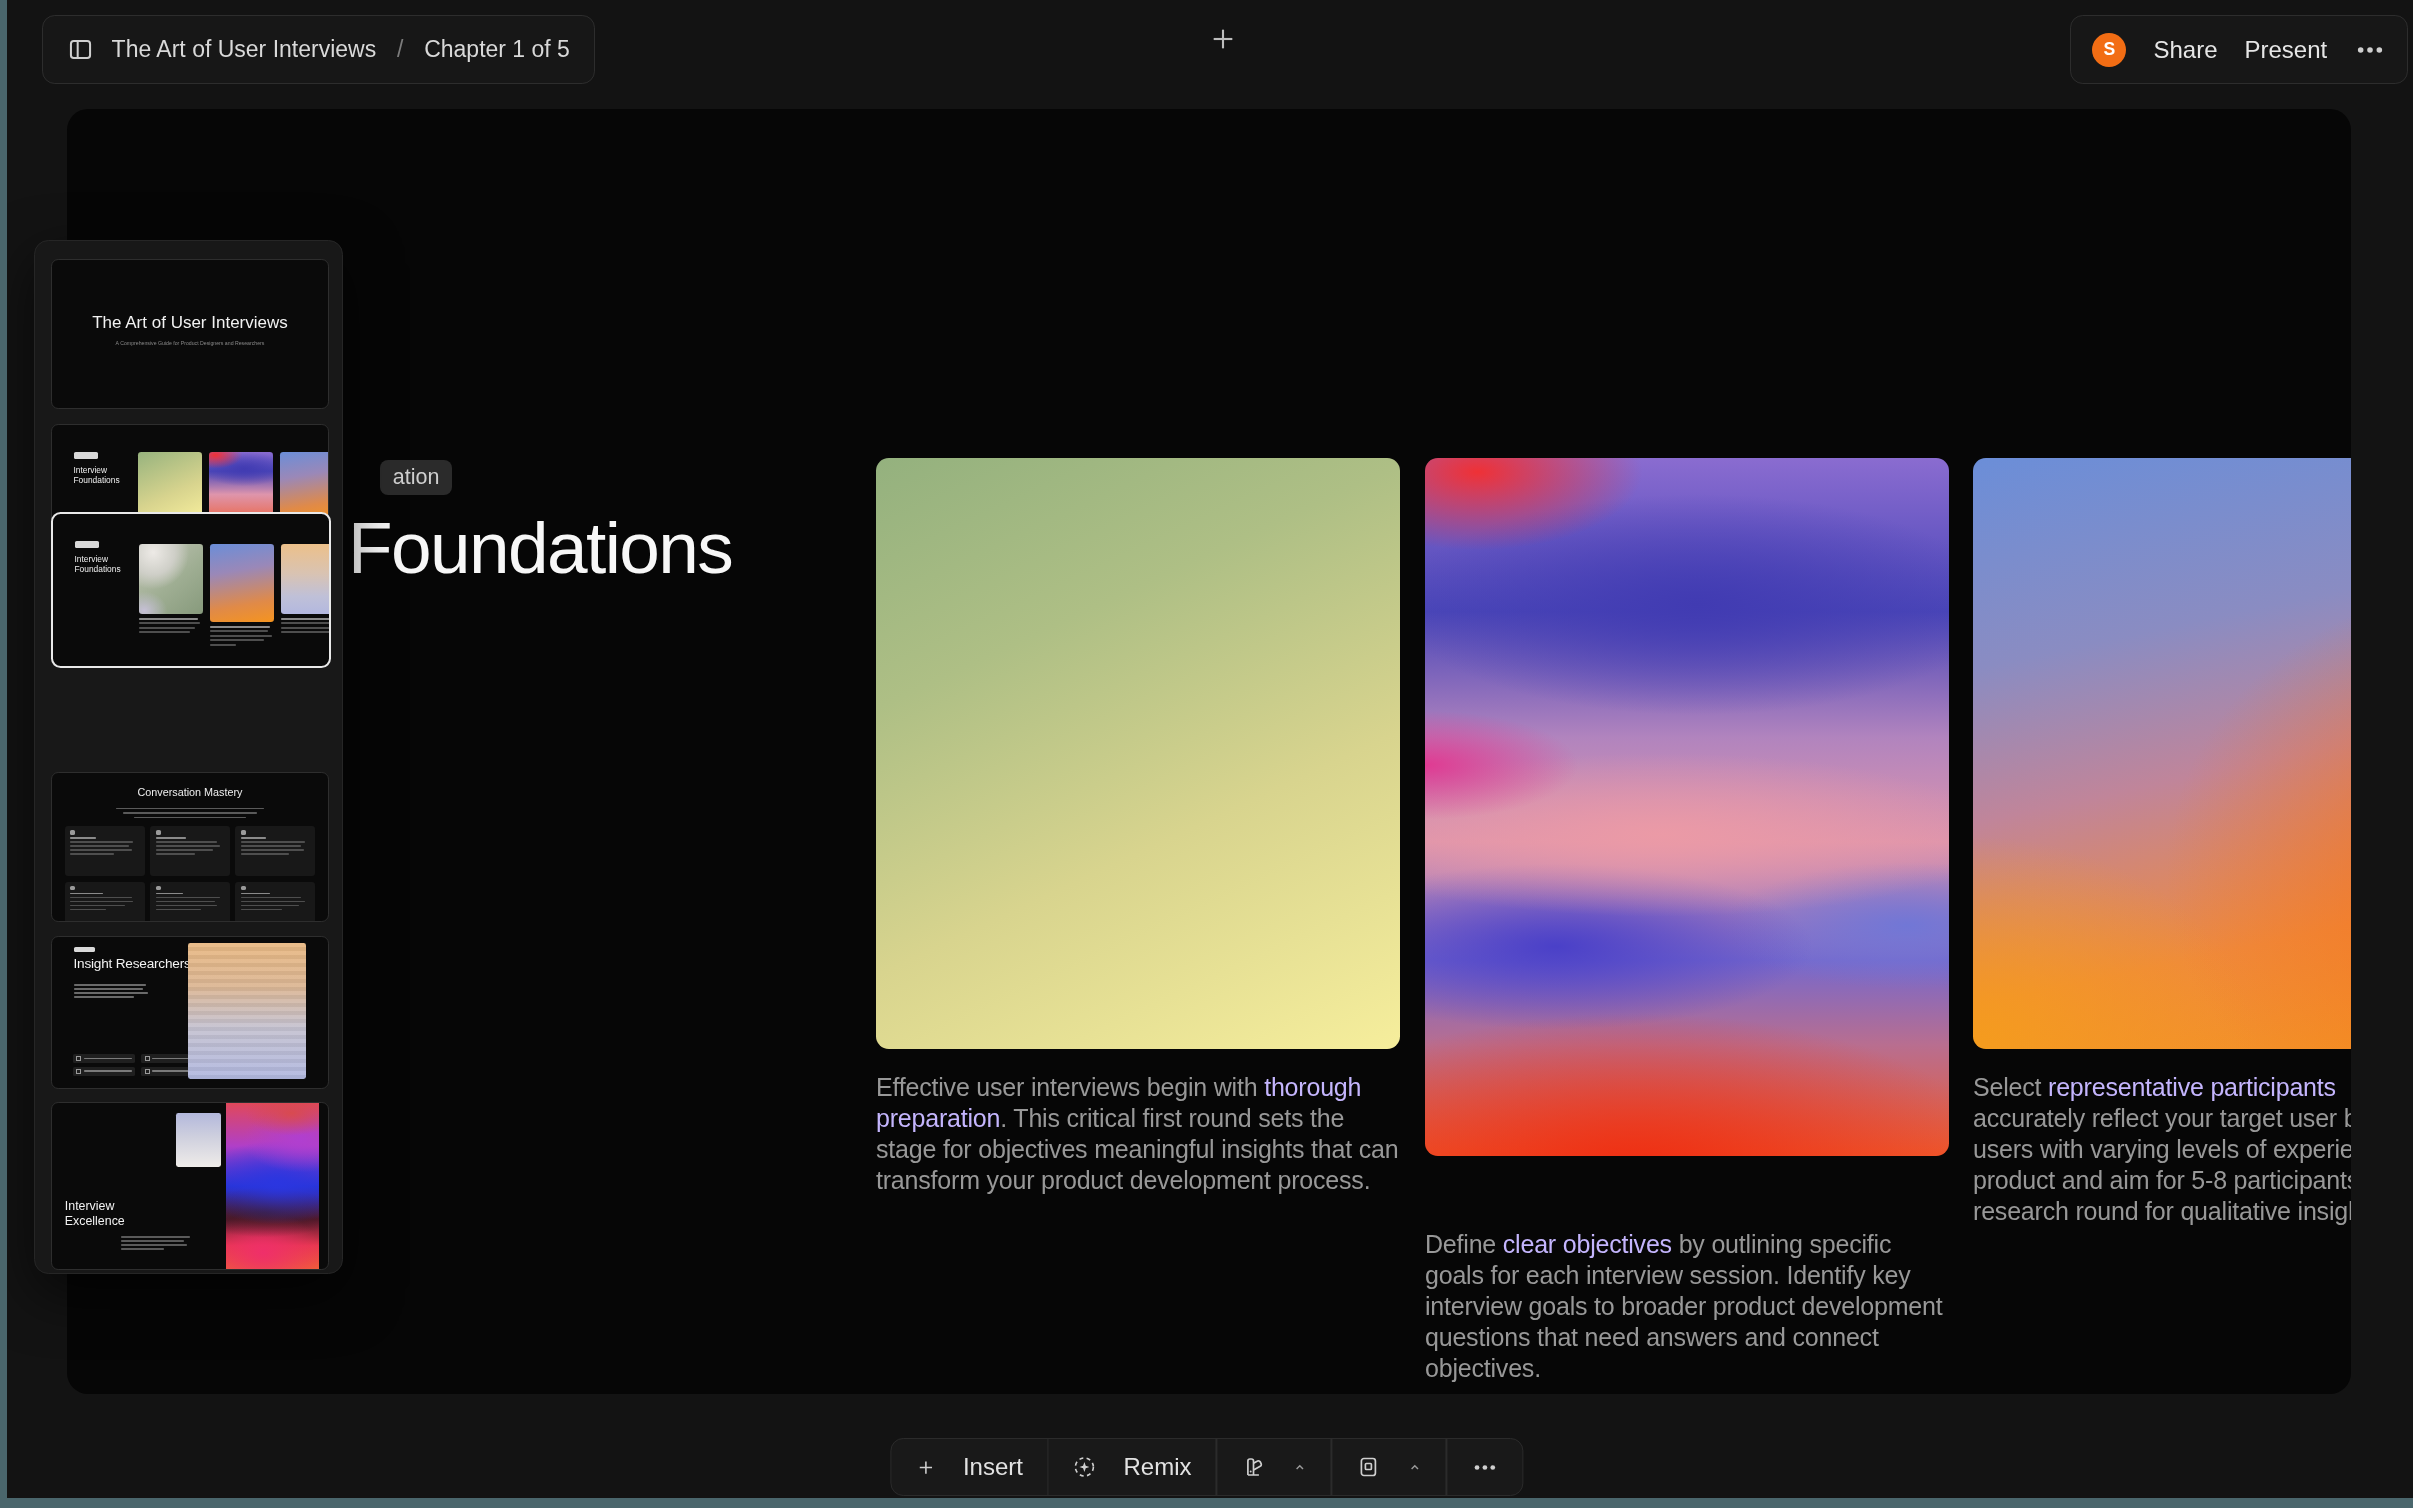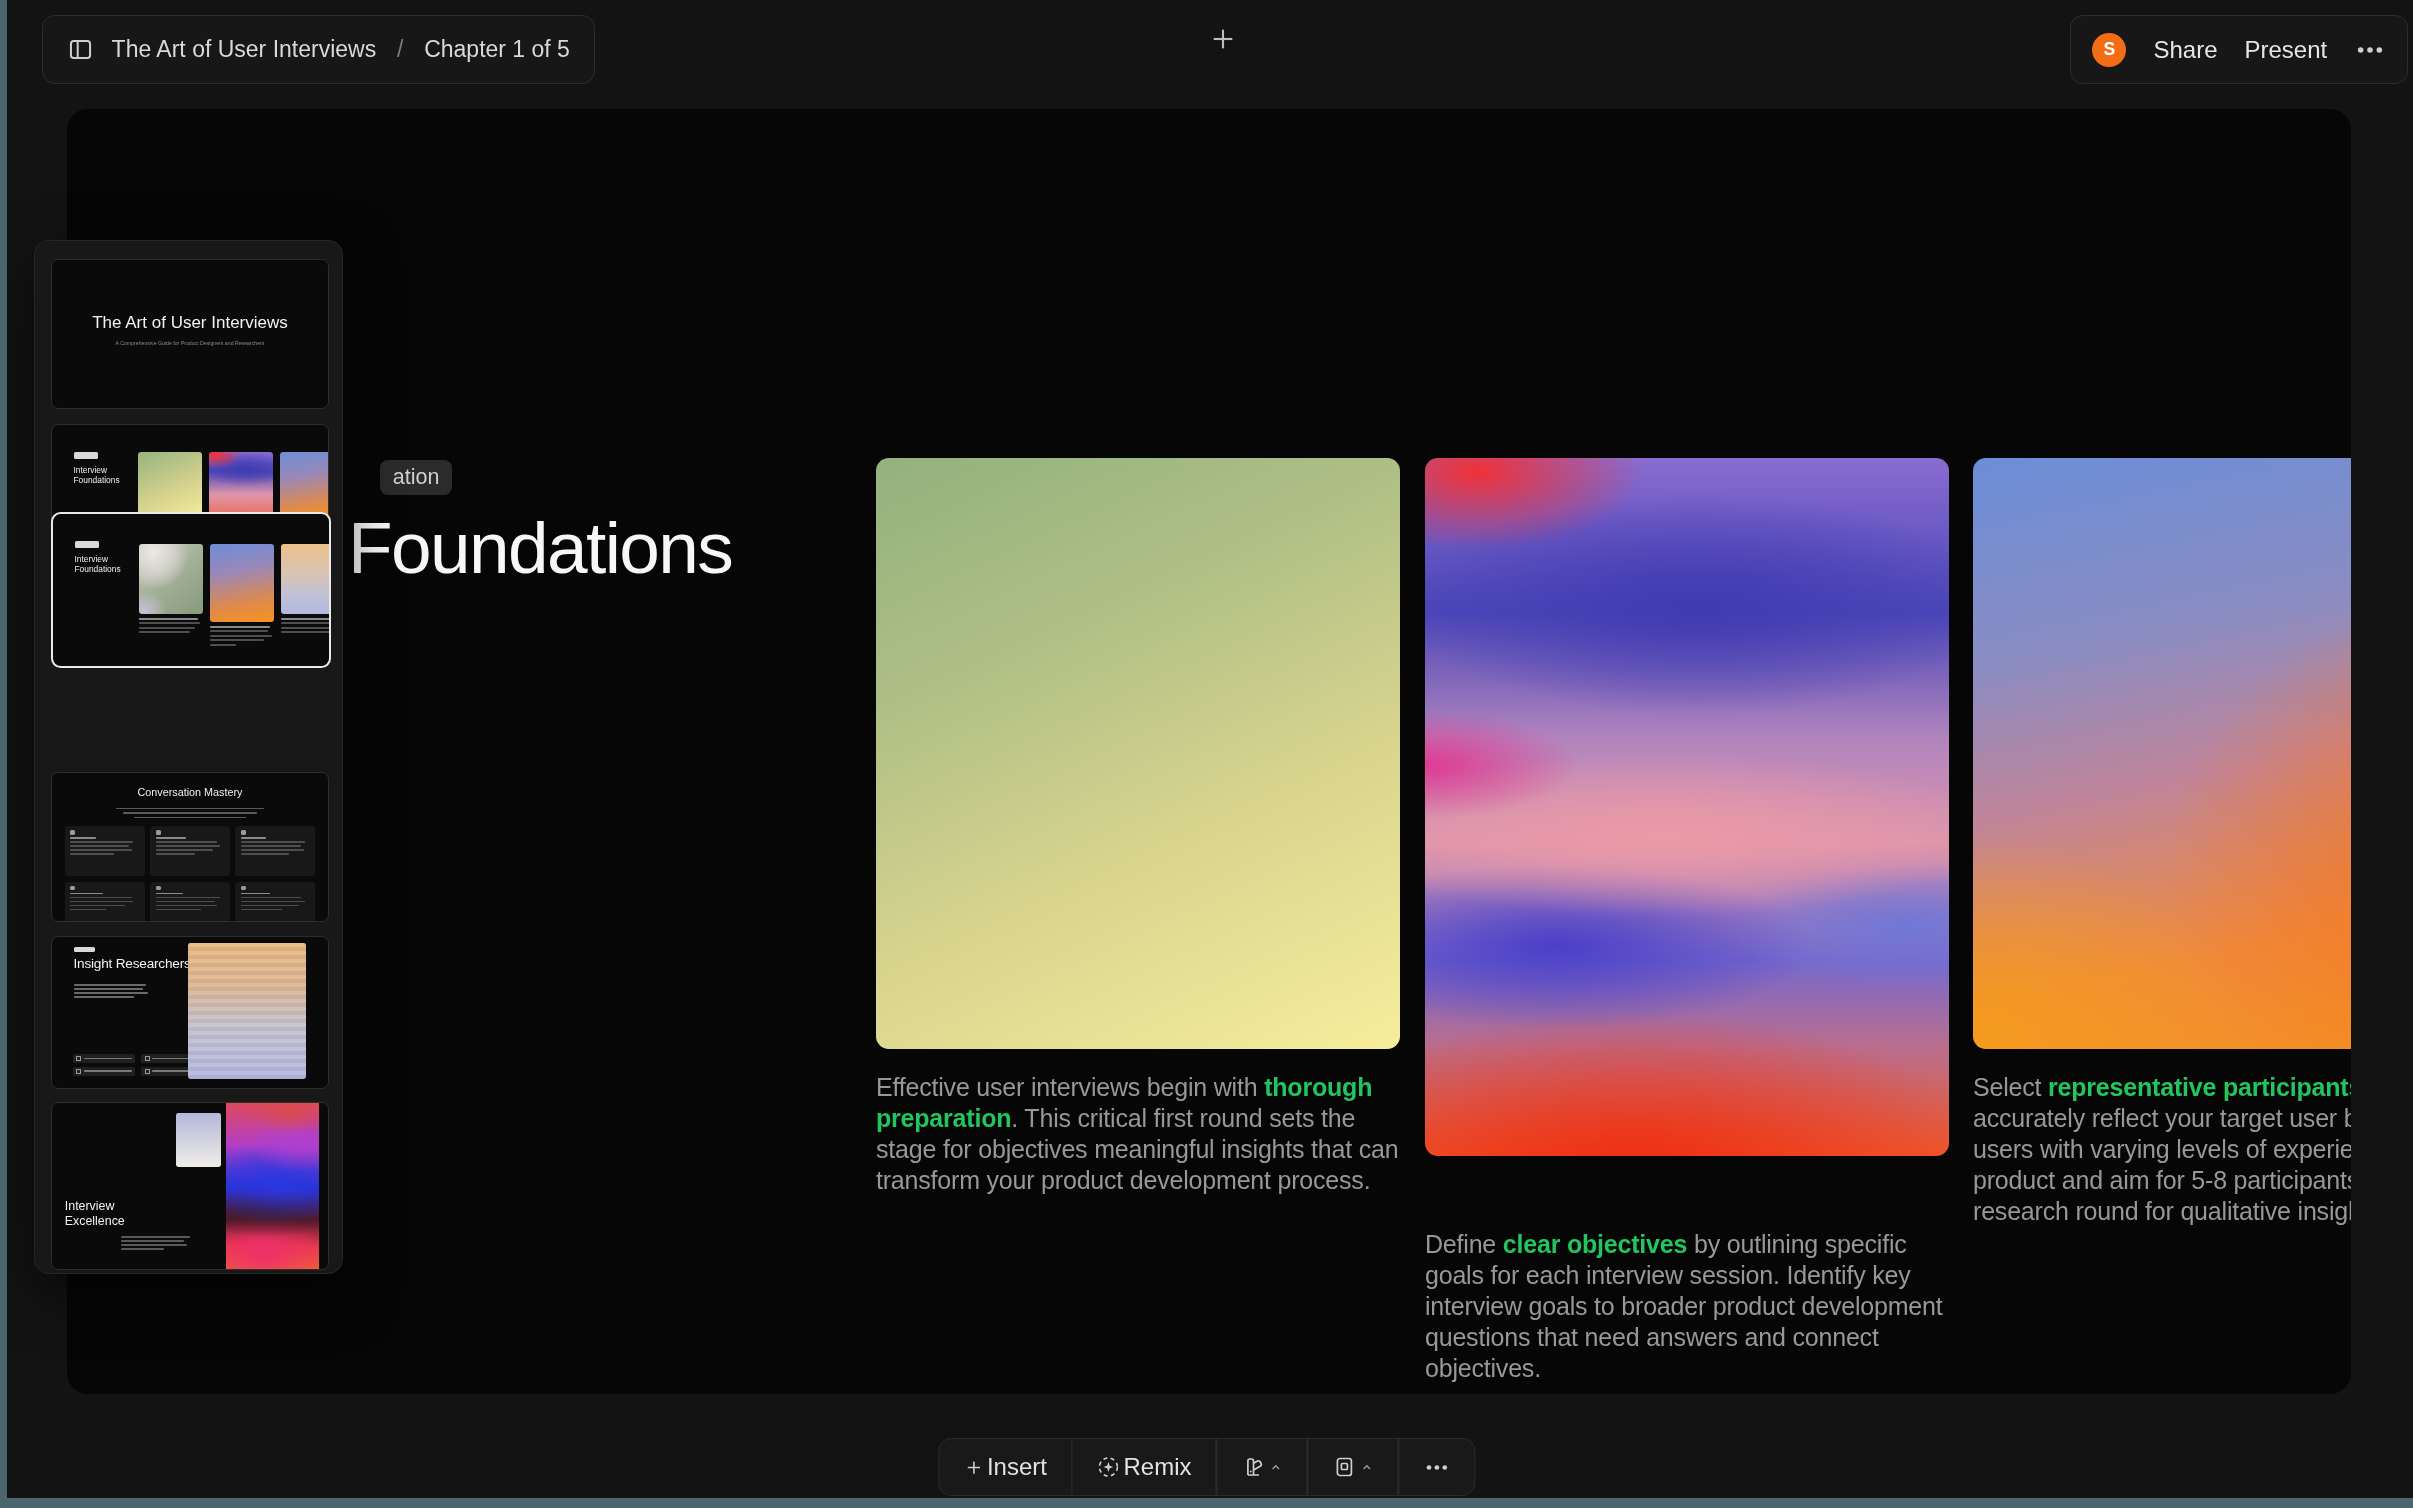--- a/index.html
+++ b/index.html
@@ -28,21 +28,21 @@
      radial-gradient(70% 17% at 25% 70%, #4a40c8 0%, rgba(74,64,200,0) 70%),
      radial-gradient(50% 13% at 92% 67%, #7177d6 0%, rgba(113,119,214,0) 70%),
      radial-gradient(95% 30% at 40% 102%, #ee2d12 0%, rgba(238,45,18,0) 75%),
      linear-gradient(180deg,#8a6cd0 0%,#4a46b8 22%,#b184be 40%,#de95ac 55%,#7668cc 72%,#b86e90 84%,#ef5a2c 100%);}
   .card3{left:1906px;width:524px;height:591px;background:
      radial-gradient(110% 80% at 105% 70%, #f4751f 0%, rgba(244,117,31,0) 62%),
      radial-gradient(90% 60% at 0% 100%, #f59c1d 0%, rgba(245,156,29,0) 60%),
      linear-gradient(168deg,#6b8ed8 0%,#8a8cc2 30%,#c0859a 52%,#ef8a3c 78%,#f5941f 100%);}
   .ptext{position:absolute;z-index:1;color:#989898;font-size:25px;line-height:31px;letter-spacing:-0.2px;}
   .ptext .pline{white-space:pre;}
-  .ptext b{color:#22c55e;font-weight:700;}
+  .ptext b{color:#c4b5fd;font-weight:400;}
   .pt1{left:809px;top:963px;} .pt2{left:1358px;top:1120px;} .pt3{left:1906px;top:963px;}
 
   
   .sidebar{position:absolute;left:34px;top:240px;width:307px;height:1032px;background:#181818;border:0.8px solid #262626;
            border-radius:14.4px;z-index:10;box-shadow:0 19px 56px rgba(0,0,0,.6);}
   .thumb{position:absolute;left:16px;width:276px;background:#0a0a0a;border:0.8px solid #2e2e2e;border-radius:7.2px;overflow:hidden;}
   .thumb.sel{border:2.4px solid #e9e9e9;border-radius:9.6px;}
   .t1-title{position:absolute;left:0;right:0;top:53px;text-align:center;color:#f2f2f2;font-size:17px;font-weight:500;}
   .t1-sub{position:absolute;left:0;right:0;top:80px;text-align:center;color:#8a8a8a;font-size:5.2px;}
   .mini-badge{position:absolute;left:21.5px;top:27px;width:24px;height:7.2px;background:#d9d9d9;border-radius:1.6px;}
@@ -104,21 +104,21 @@
   .icon{display:inline-flex;align-items:center;justify-content:center;color:#cfcfcf;}
   .topright{right:4.8px;padding:0 21px;gap:27px;font-size:24px;}
   .avatar{width:34px;height:34px;border-radius:50%;background:var(--avatar_orange,#f26d14);color:#fff;font-size:17.6px;
           font-weight:600;display:flex;align-items:center;justify-content:center;}
   .tr-btn{color:#e6e6e6;cursor:default;}
   .plus-center{position:absolute;left:1207px;top:23px;z-index:20;color:#bdbdbd;}
 
   
   .toolbar{position:absolute;left:50%;transform:translateX(-50%);top:1438px;height:56px;background:#191919;
            border:1.6px solid #2b2b2b;border-radius:12.8px;display:flex;align-items:stretch;z-index:20;overflow:hidden;}
-  .tb-seg{display:flex;align-items:center;gap:3px;padding:0 24px;color:#e2e2e2;font-size:24px;}
+  .tb-seg{display:flex;align-items:center;gap:27px;padding:0 24px;color:#e2e2e2;font-size:24px;}
   .tb-div{width:1.6px;background:#2b2b2b;}
   .caret{color:#9a9a9a;margin-left:1.6px;display:inline-flex;}
 </style>
 </head>
 <body>
 
 <div class="stage">
 
   <div class="canvas">
     <div class="section-badge">ation</div>

